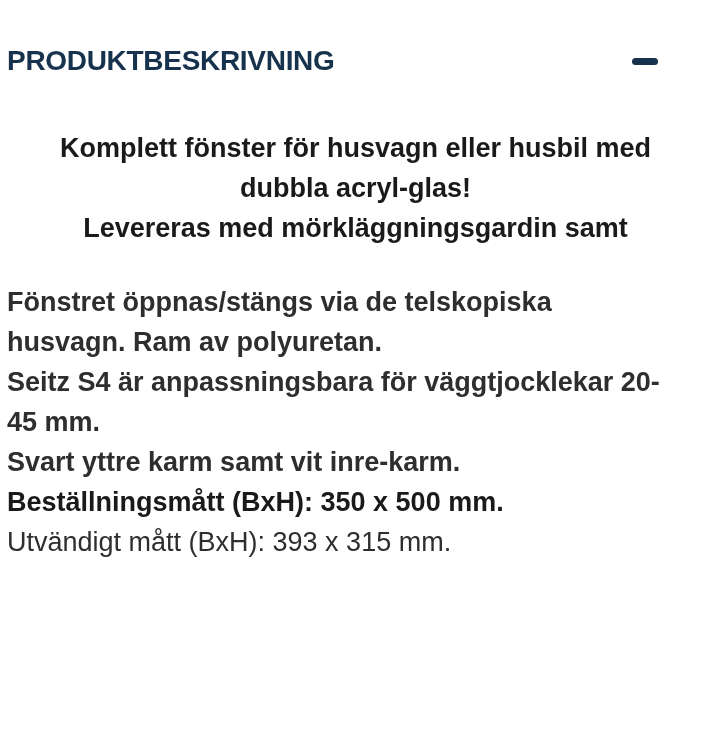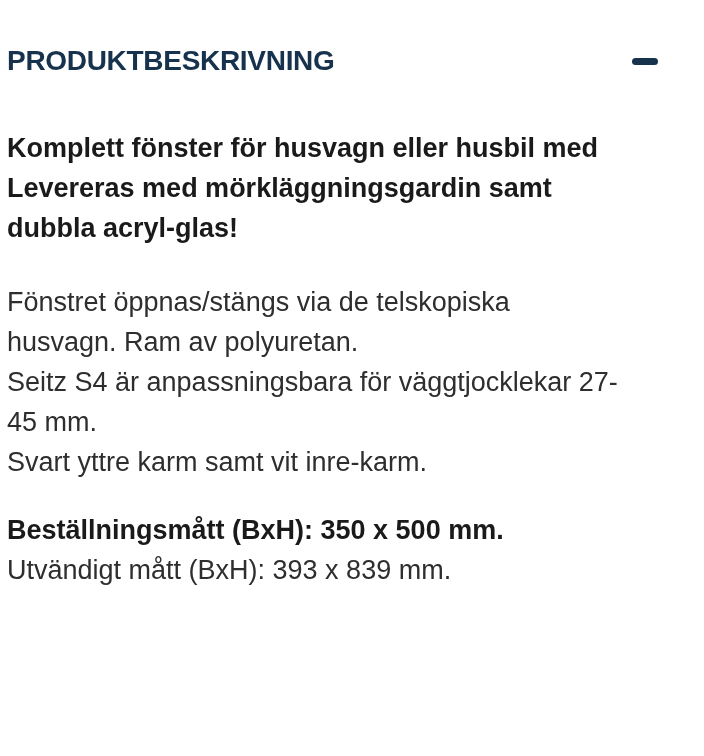--- a/index.html
+++ b/index.html
@@ -48,55 +48,55 @@
     line-height: 40px;
     color: #2e2e2e;
   }
   .para .line {
     white-space: pre;
   }
   .intro-para {
     margin-top: 50px;
     font-weight: 700;
     color: #1a1a1a;
+    text-align: center;
   }
   .details-para {
     margin-top: 34px;
-    font-weight: 400;
+    font-weight: 700;
   }
   .measure-para {
-    margin-top: 28px;
   }
   .measure-para .bold-line {
     font-weight: 700;
     color: #1a1a1a;
   }
 </style>
 </head>
 <body>
 
 <div class="section">
 
   <div class="accordion-header">
     <h2 class="section-title">PRODUKTBESKRIVNING</h2>
     <span class="minus-icon"></span>
   </div>
 
   <div class="para intro-para">
     <div class="line">Komplett fönster för husvagn eller husbil med</div>
+    <div class="line">dubbla acryl-glas!</div>
     <div class="line">Levereras med mörkläggningsgardin samt</div>
-    <div class="line">dubbla acryl-glas!</div>
   </div>
 
   <div class="para details-para">
     <div class="line">Fönstret öppnas/stängs via de telskopiska</div>
     <div class="line">husvagn. Ram av polyuretan.</div>
-    <div class="line">Seitz S4 är anpassningsbara för väggtjocklekar 27-</div>
+    <div class="line">Seitz S4 är anpassningsbara för väggtjocklekar 20-</div>
     <div class="line">45 mm.</div>
     <div class="line">Svart yttre karm samt vit inre-karm.</div>
   </div>
 
   <div class="para measure-para">
     <div class="line bold-line">Beställningsmått (BxH): 350 x 500 mm.</div>
-    <div class="line">Utvändigt mått (BxH): 393 x 839 mm.</div>
+    <div class="line">Utvändigt mått (BxH): 393 x 315 mm.</div>
   </div>
 
 </div>
 
 </body></html>

